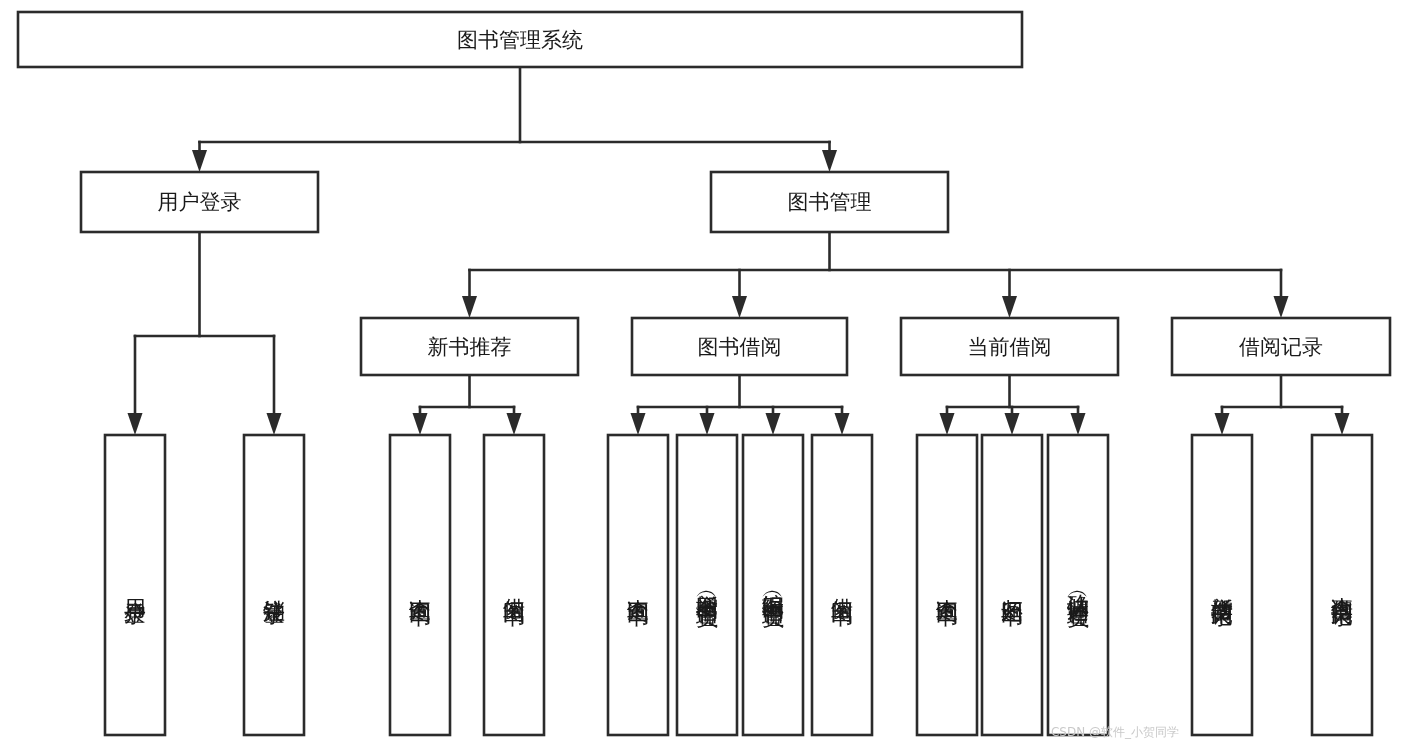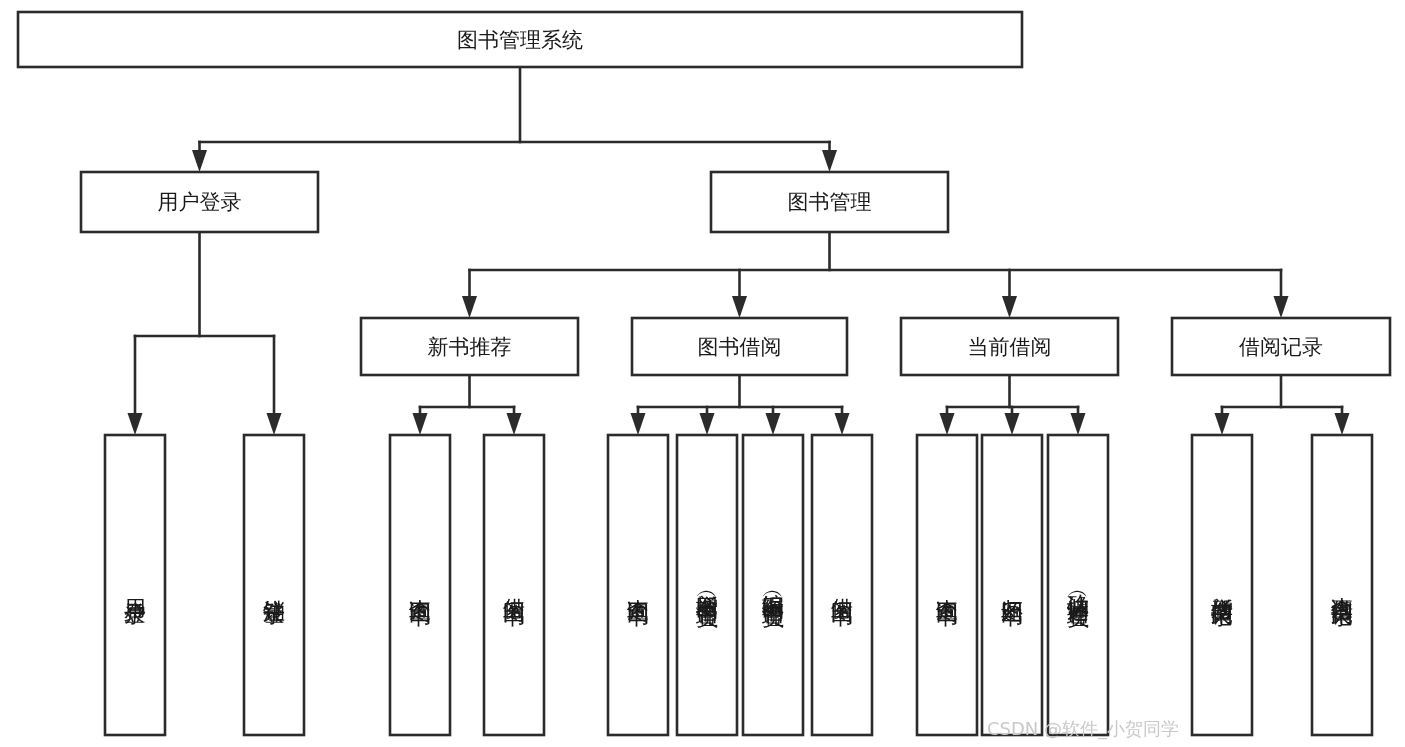--- a/index.html
+++ b/index.html
@@ -63,21 +63,21 @@
     text-align: center;
     white-space: nowrap;
     pointer-events: none;
     user-select: none;
   }
   .watermark {
     position: absolute;
     right: 8px;
     bottom: 6px;
     font-family: "DejaVu Sans", "Liberation Sans", sans-serif;
-    font-size: 18px;
+    font-size: 12px;
     color: #c9c9c9;
     white-space: nowrap;
     user-select: none;
   }
 </style>
 </head>
 <body>
 
 <div id="diagram-root">
 

